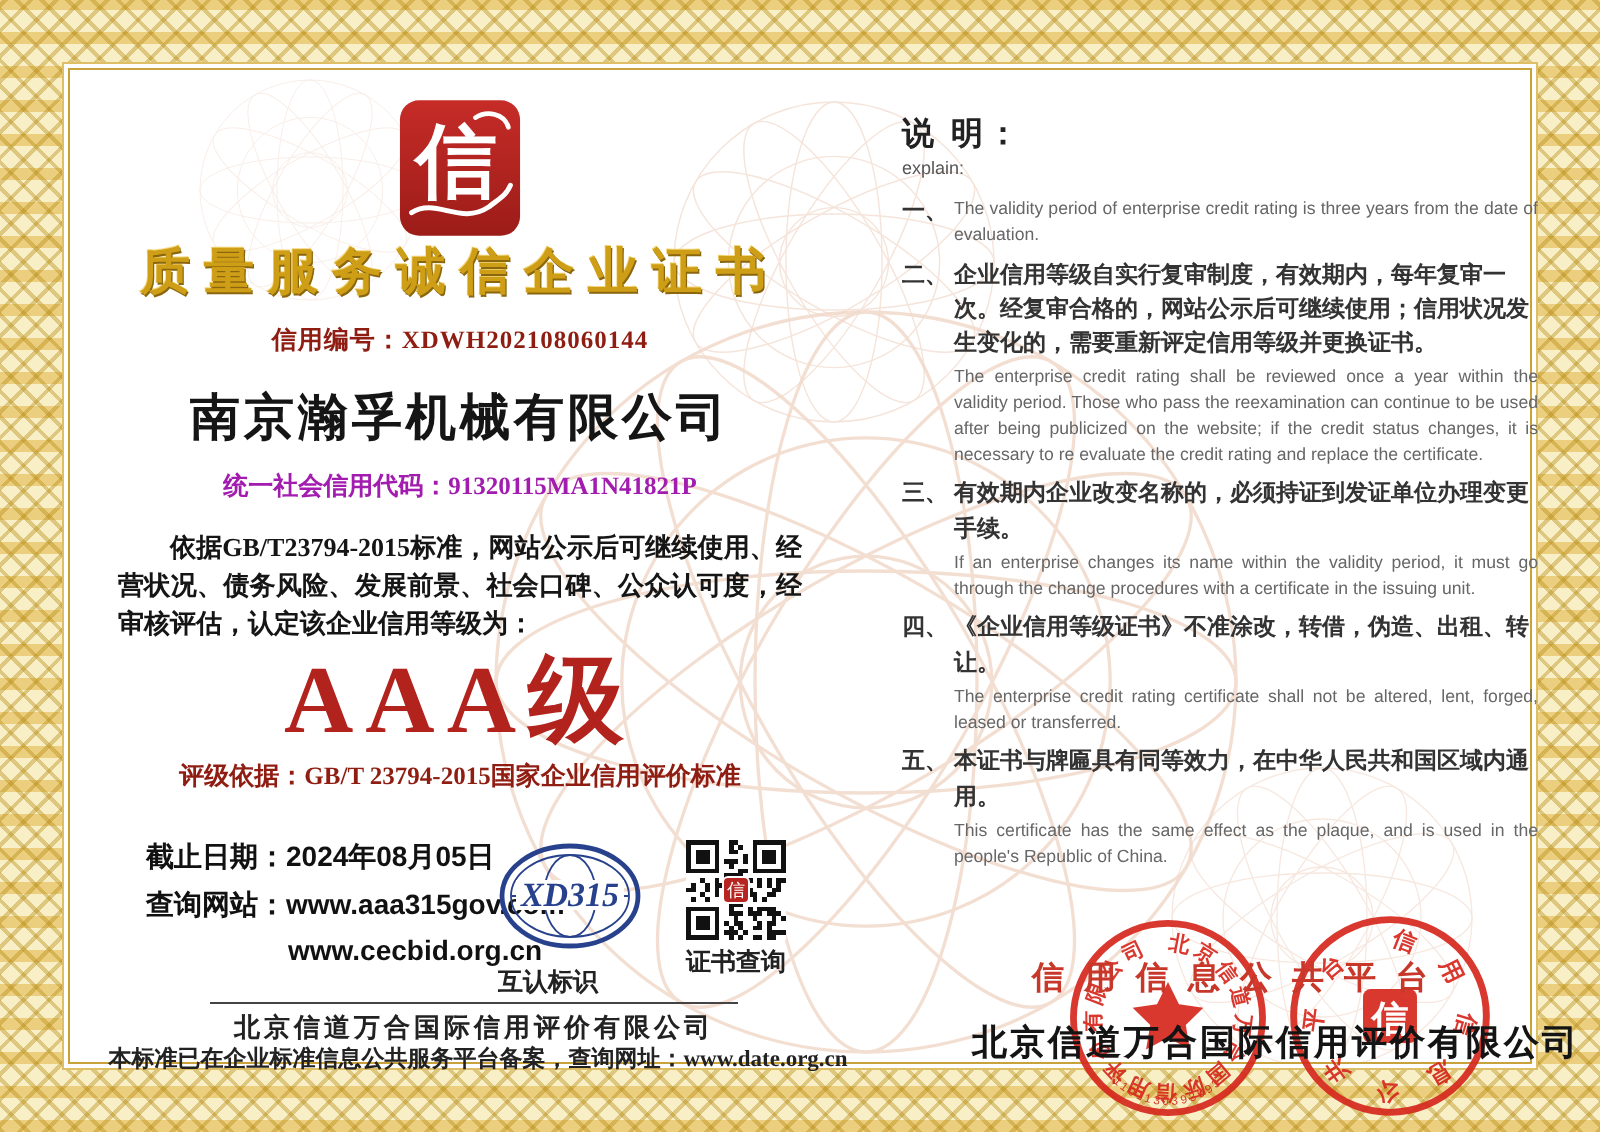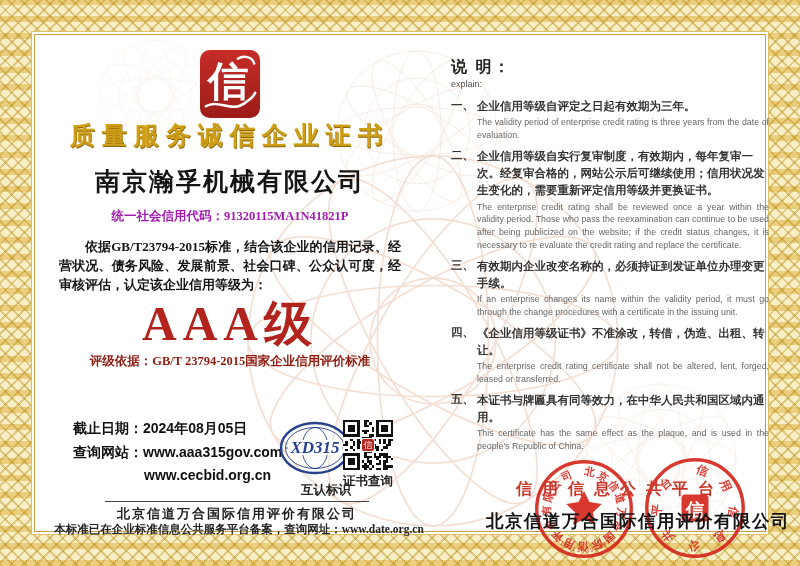--- a/index.html
+++ b/index.html
@@ -25,21 +25,21 @@
   .company{margin-top:13px;font-size:25px;font-weight:bold;letter-spacing:2px;color:#151515;}
   .uscc{margin-top:10px;font-size:12.5px;font-weight:bold;color:#a21caf;}
   .statement{margin:13px 10px 0;font-size:13px;font-weight:bold;line-height:1.45;
       text-align:justify;text-indent:2em;color:#151515;}
   .rating{margin-top:3px;font-size:48px;line-height:1.1;font-weight:bold;color:#b2231d;letter-spacing:6px;}
   .rating-basis{margin-top:3px;font-size:12.5px;font-weight:bold;color:#8f1d12;}
   .dates{position:absolute;left:24px;top:376px;text-align:left;
       font-family:"Liberation Sans","DejaVu Sans",sans-serif;font-weight:bold;font-size:14px;
       line-height:1.68;color:#111;white-space:nowrap;}
   .drow.indent{padding-left:71px;}
-  .xd315-block{position:absolute;left:224px;top:380px;width:78px;text-align:right;}
+  .xd315-block{position:absolute;left:200px;top:380px;width:78px;text-align:left;}
   .xd315-label,.qr-label{margin-top:3px;font-family:"Liberation Sans","DejaVu Sans",sans-serif;
       font-weight:bold;font-size:12.5px;color:#222;}
   .qr-block{position:absolute;left:292px;top:379px;width:54px;text-align:center;}
   .qr-box{position:relative;width:50px;height:50px;margin:0 auto;background:#fff;}
   .qr-box svg{display:block;width:50px;height:50px;}
   .qr-logo{position:absolute;left:19px;top:19px;width:12px;height:12px;background:#b6251f;
       color:#fff;font-size:9px;line-height:12px;text-align:center;border-radius:2px;
       box-shadow:0 0 0 1px #fff;}
   .issuer-line{position:absolute;left:0;top:460px;width:376px;text-align:center;}
   .issuer-line span{display:inline-block;border-top:1px solid #444;padding:3px 12px 0;
@@ -106,28 +106,31 @@
           </defs>
           <rect x="1" y="1" width="62" height="70" rx="10" fill="url(#lgRed)"></rect>
           <text x="30" y="47" text-anchor="middle" font-size="42" font-weight="bold" font-family="'Liberation Serif',serif" fill="#fff">信</text>
           <path d="M40 10 C46 6 55 8 57 15" stroke="#fff" stroke-width="2.4" fill="none" stroke-linecap="round"></path>
           <path d="M7 59 C20 51 32 66 47 56 C52 52 56 50 58 45" stroke="#fff" stroke-width="2.6" fill="none" stroke-linecap="round"></path>
         </svg>
       </div>
 
       <div class="cert-title">质量服务诚信企业证书</div>
 
+      <div class="credit-no">
+        <span>信用编号：</span><span>XDWH202108060144</span>
+      </div>
 
       <div class="company">南京瀚孚机械有限公司</div>
 
       <div class="uscc">
         <span>统一社会信用代码：</span><span>91320115MA1N41821P</span>
       </div>
 
-      <div class="statement">依据GB/T23794-2015标准，结合该企业的信用记录、经营状况、债务风险、发展前景、社会口碑、公众认可度，经审核评估，认定该企业信用等级为：</div>
+      <div class="statement">依据GB/T23794-2015标准，网站公示后可继续使用、经营状况、债务风险、发展前景、社会口碑、公众认可度，经审核评估，认定该企业信用等级为：</div>
 
       <div class="rating">AAA级</div>
 
       <div class="rating-basis">评级依据：GB/T 23794-2015国家企业信用评价标准</div>
 
       <div class="dates">
         <div class="drow">
           <span>截止日期：</span><span>2024年08月05日</span>
         </div>
         <div class="drow">
@@ -280,21 +283,20 @@
 
       <div class="footnote">本标准已在企业标准信息公共服务平台备案，查询网址：www.date.org.cn</div>
     </div>
 
     <div class="right-col">
       <div class="expl-zh">说 明：</div>
       <div class="expl-en">explain:</div>
 
       <div class="expl-item">
         <span class="num">一、</span>
-        <div class="zh">企业信用等级自评定之日起有效期为三年。</div>
         <div class="en">The validity period of enterprise credit rating is three years from the date of evaluation.</div>
       </div>
       <div class="expl-item">
         <span class="num">二、</span>
         <div class="zh">企业信用等级自实行复审制度，有效期内，每年复审一次。经复审合格的，网站公示后可继续使用；信用状况发生变化的，需要重新评定信用等级并更换证书。</div>
         <div class="en">The enterprise credit rating shall be reviewed once a year within the validity period. Those who pass the reexamination can continue to be used after being publicized on the website; if the credit status changes, it is necessary to re evaluate the credit rating and replace the certificate.</div>
       </div>
       <div class="expl-item">
         <span class="num">三、</span>
         <div class="zh">有效期内企业改变名称的，必须持证到发证单位办理变更手续。</div>

